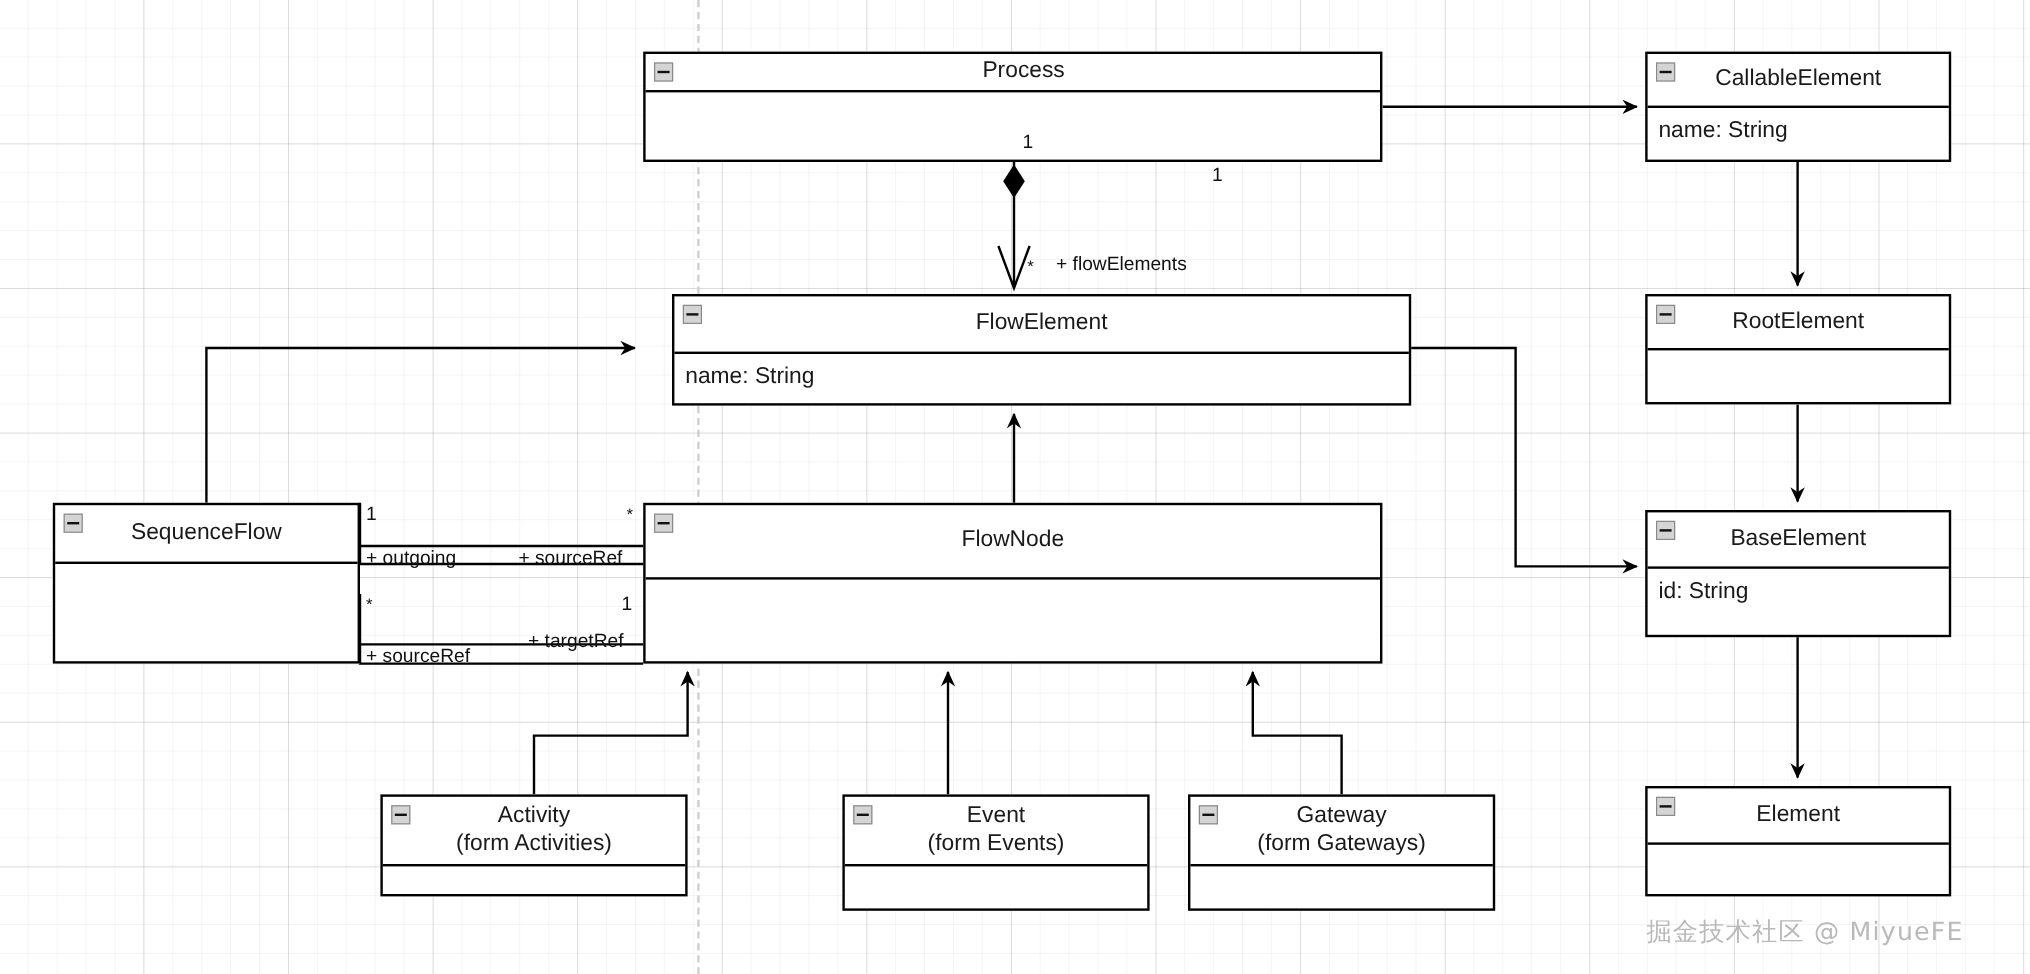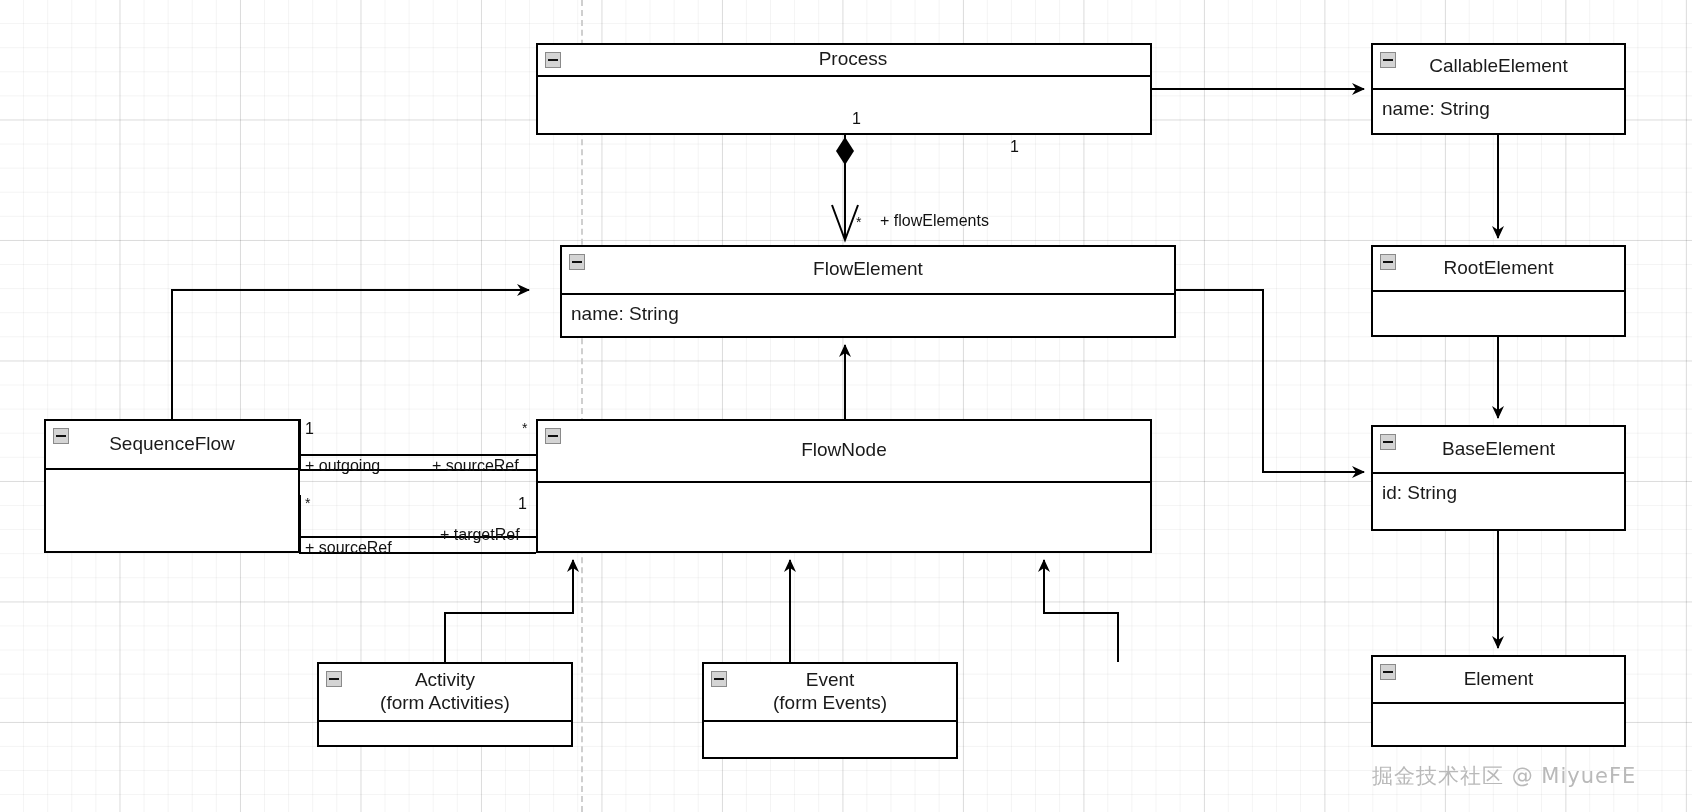--- a/index.html
+++ b/index.html
@@ -262,20 +262,28 @@
 
   <div class="uml-class" style="left:662px;top:662px;width:256px;height:97px;margin-left:40px;">
     <div class="uml-header" style="height:58px;">
       <span class="collapse-icon"></span>
       <span>Event
 (form Events)</span>
     </div>
     <div class="uml-body" style="height:37px;"></div>
   </div>
 
+  <div class="uml-class" style="left:990px;top:662px;width:256px;height:97px;">
+    <div class="uml-header" style="height:58px;">
+      <span class="collapse-icon"></span>
+      <span>Gateway
+(form Gateways)</span>
+    </div>
+    <div class="uml-body" style="height:37px;"></div>
+  </div>
 
   <div class="uml-class" style="left:1371px;top:655px;width:255px;height:92px;">
     <div class="uml-header" style="height:47px;">
       <span class="collapse-icon"></span>
       <span>Element</span>
     </div>
     <div class="uml-body" style="height:43px;"></div>
   </div>
 
   <div class="edge-label" style="left:852px;top:110px;">1</div>

